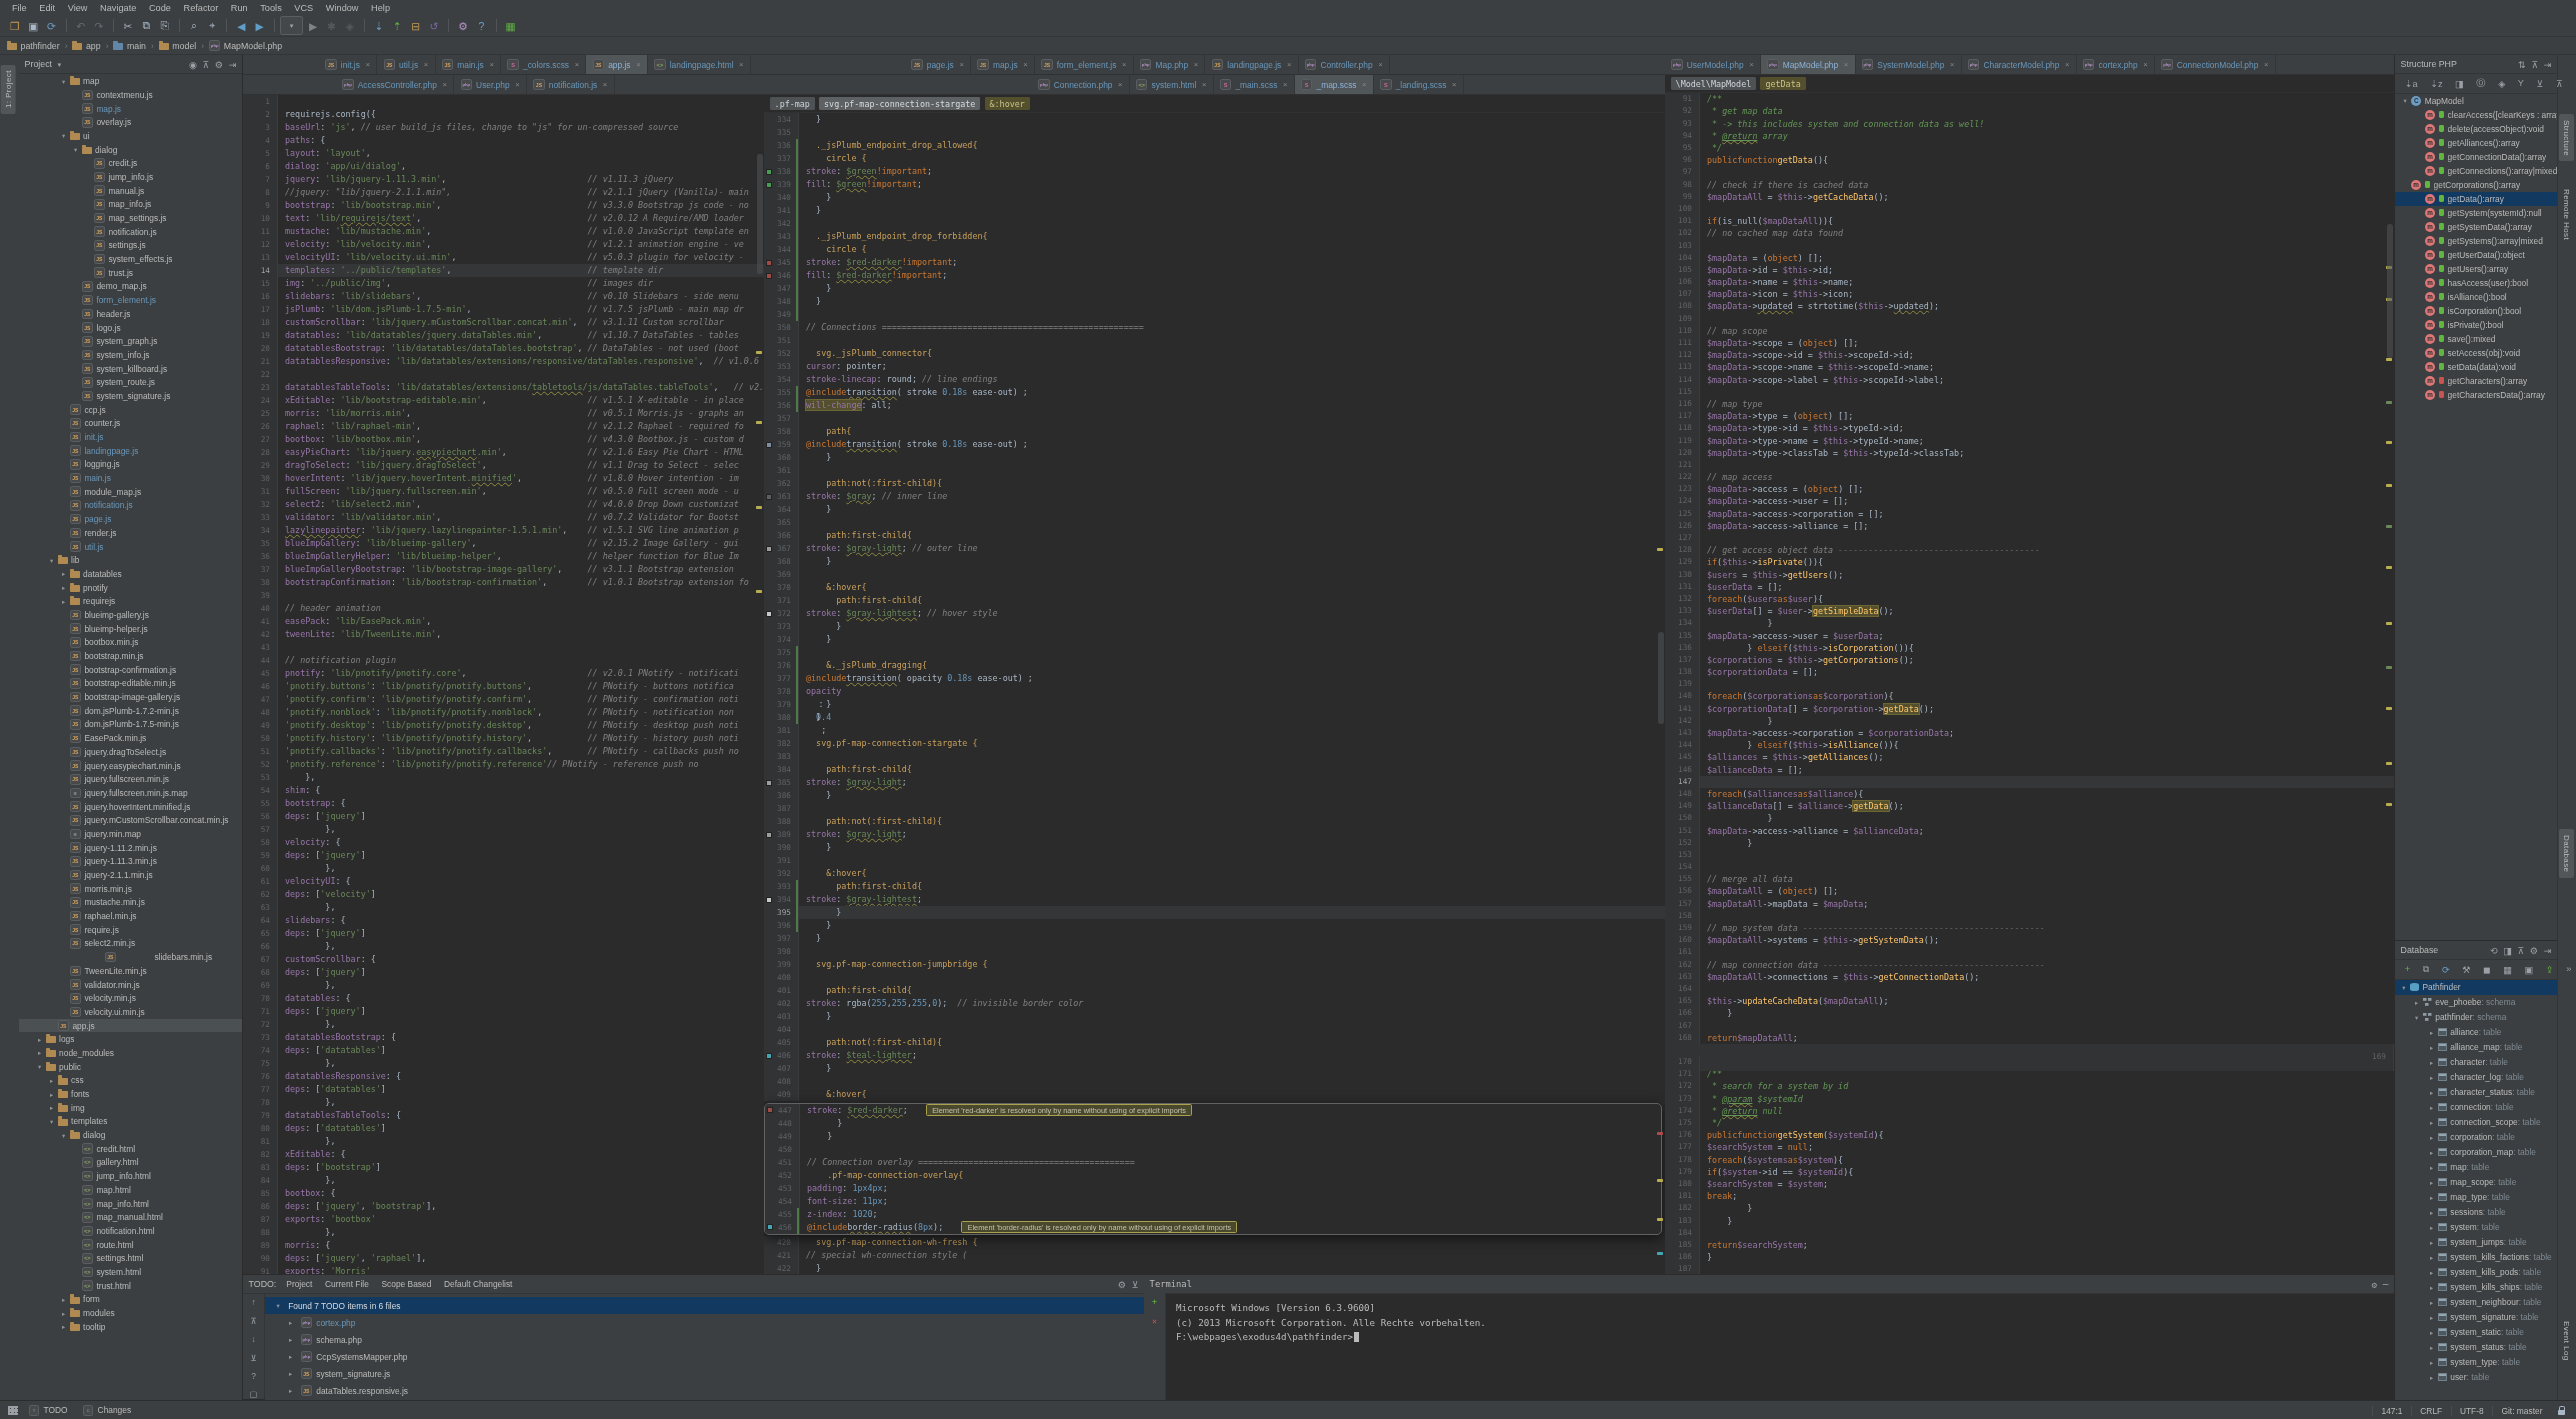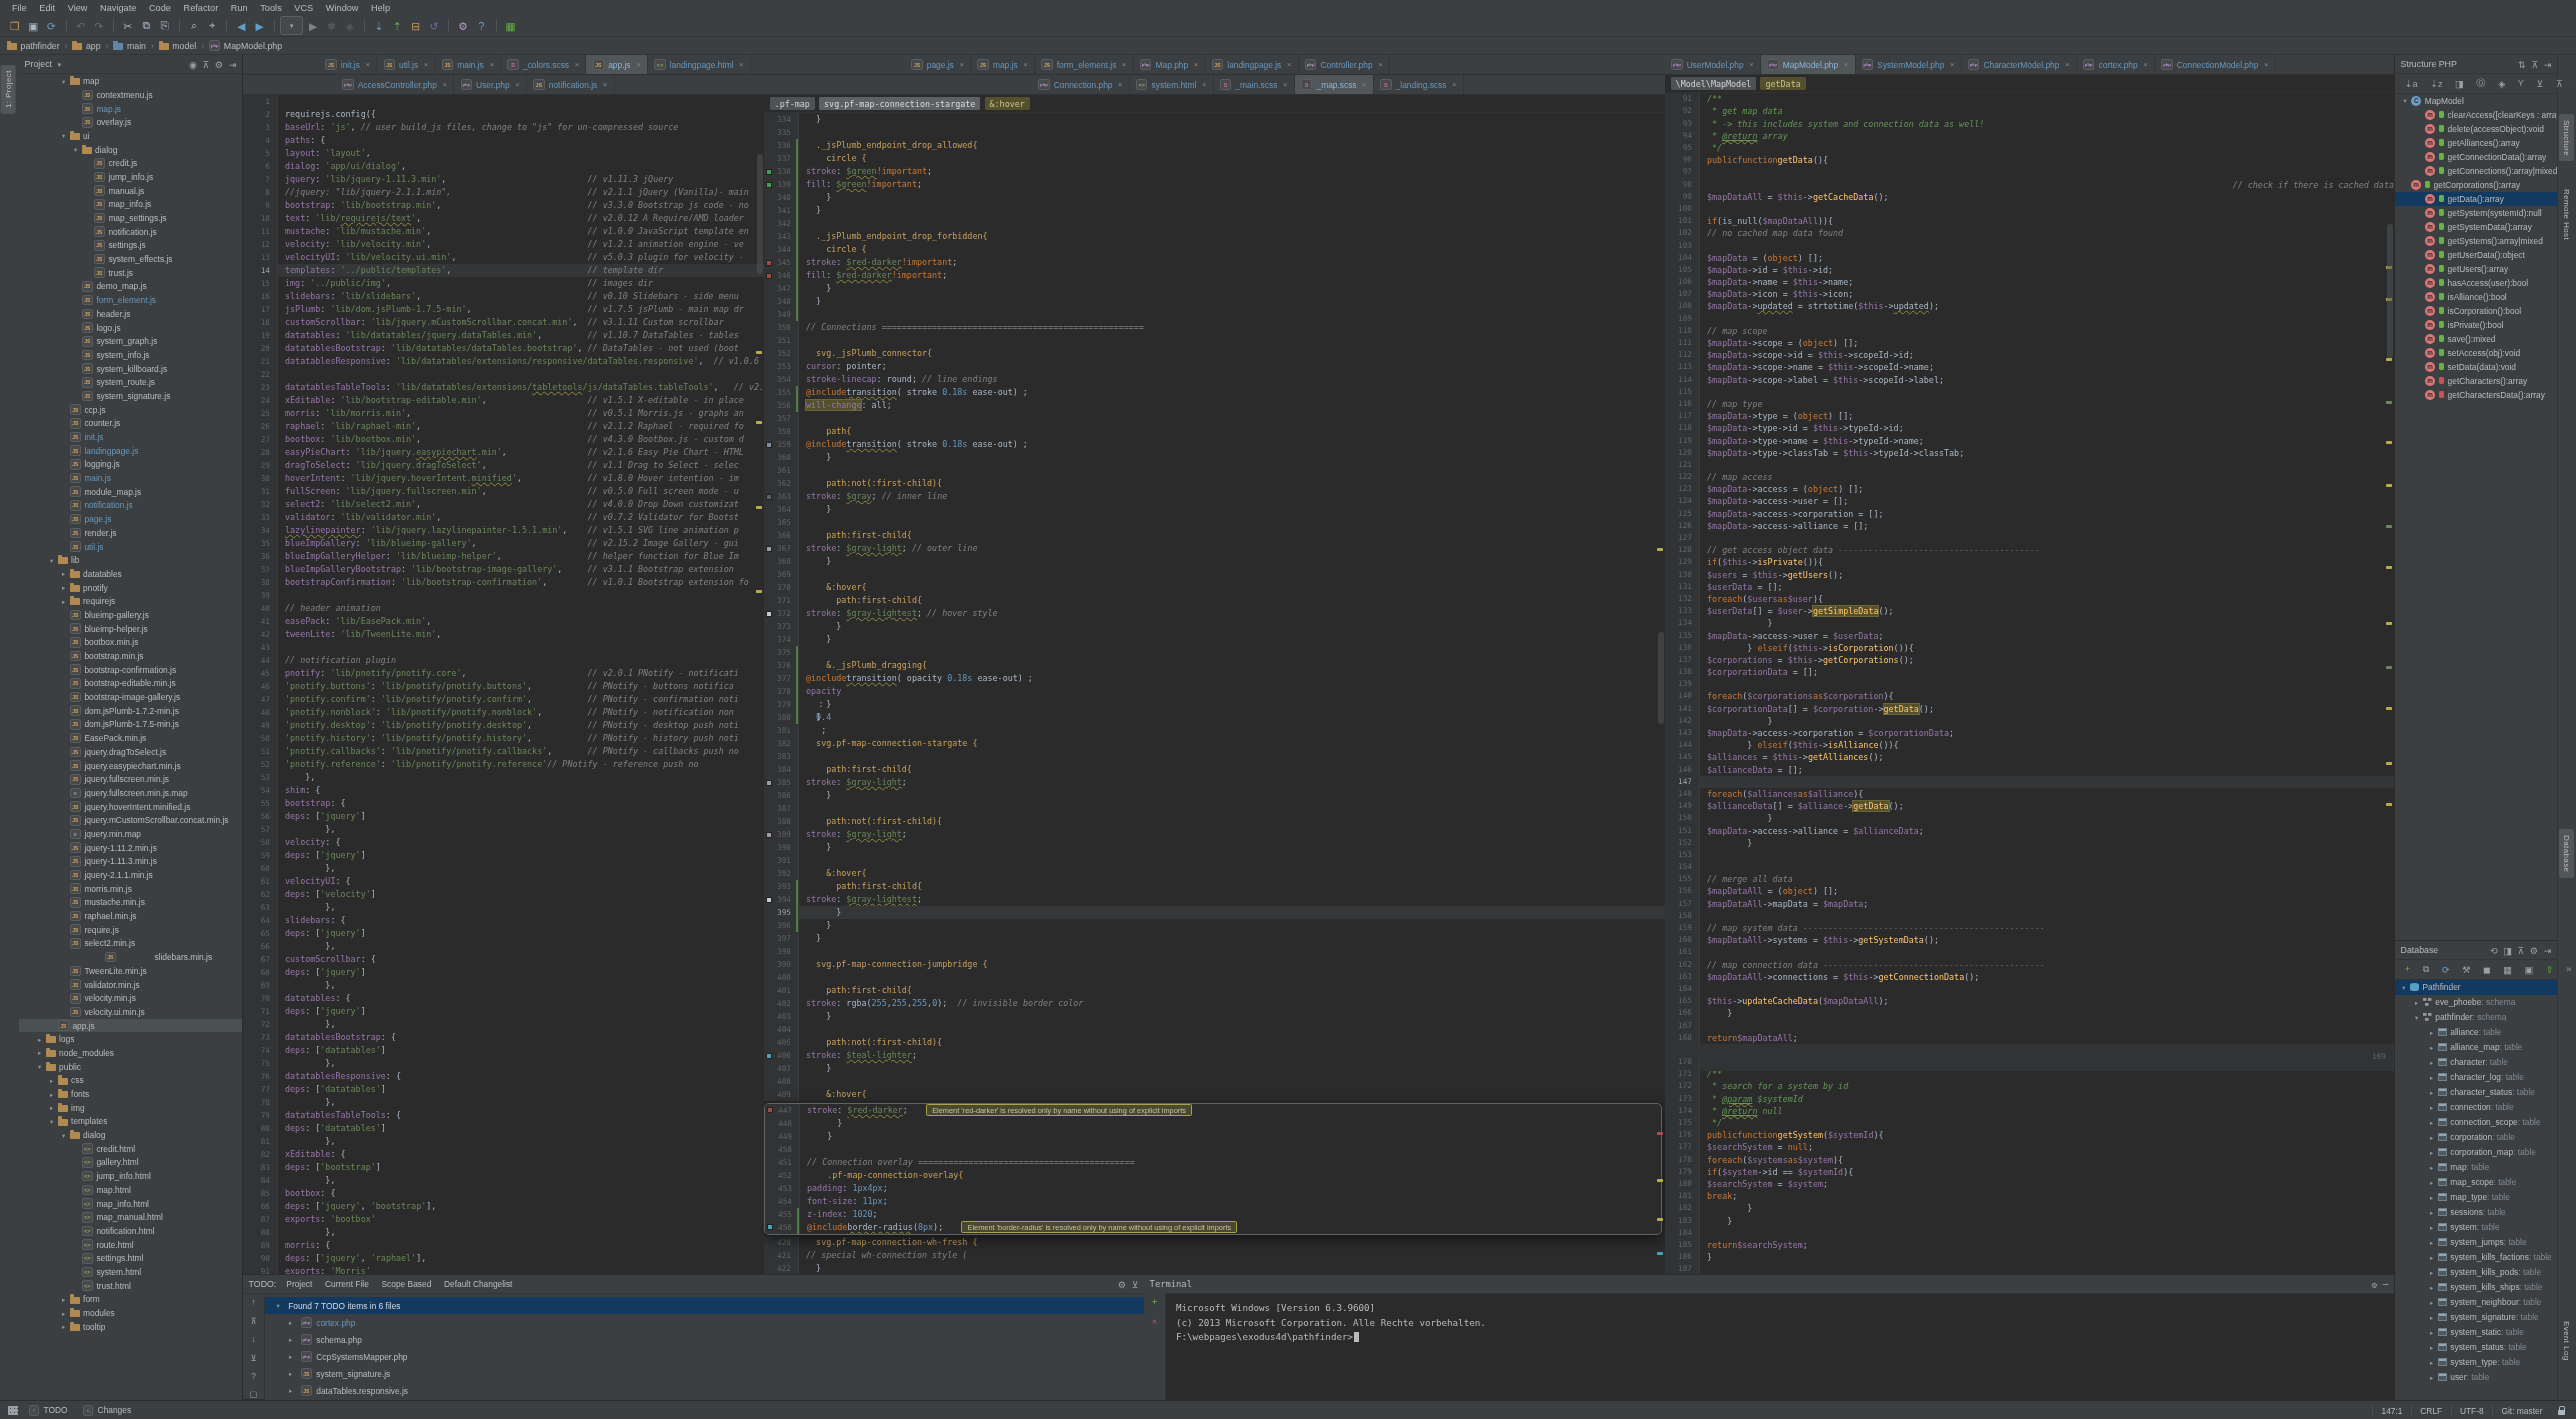--- a/index.html
+++ b/index.html
@@ -1595,21 +1595,21 @@
           <span class="codetxt" style="line-height: 12.2px;"><span class="tk-dc"> */</span></span>
         </div>
         <div class="coderow" style="height: 12.2px;">
           <span class="gut" style="line-height: 12.2px;">96</span>
           <span class="codetxt" style="line-height: 12.2px;"><span class="tk-k">public</span> <span class="tk-k">function</span> <span class="tk-f">getData</span>(){</span>
         </div>
         <div class="coderow" style="height: 12.2px;">
           <span class="gut" style="line-height: 12.2px;">97</span>
           <span class="codetxt" style="line-height: 12.2px;"></span>
         </div>
-        <div class="coderow" style="height: 12.2px; justify-content: space-between;">
+        <div class="coderow" style="height: 12.2px;">
           <span class="gut" style="line-height: 12.2px;">98</span>
           <span class="codetxt" style="line-height: 12.2px;">    <span class="tk-c">// check if there is cached data</span></span>
         </div>
         <div class="coderow" style="height: 12.2px;">
           <span class="gut" style="line-height: 12.2px;">99</span>
           <span class="codetxt" style="line-height: 12.2px;">    <span class="tk-v">$mapDataAll</span> = <span class="tk-v">$this</span>-&gt;<span class="tk-f">getCacheData</span>();</span>
         </div>
         <div class="coderow" style="height: 12.2px;">
           <span class="gut" style="line-height: 12.2px;">100</span>
           <span class="codetxt" style="line-height: 12.2px;"></span>

